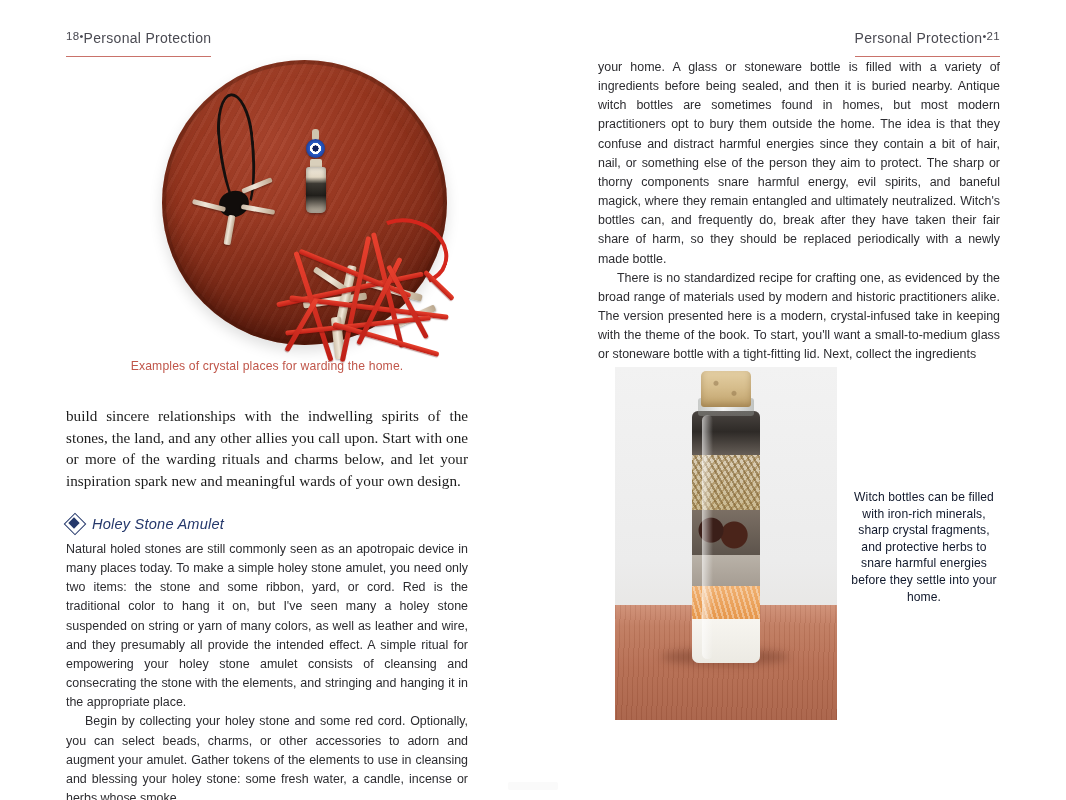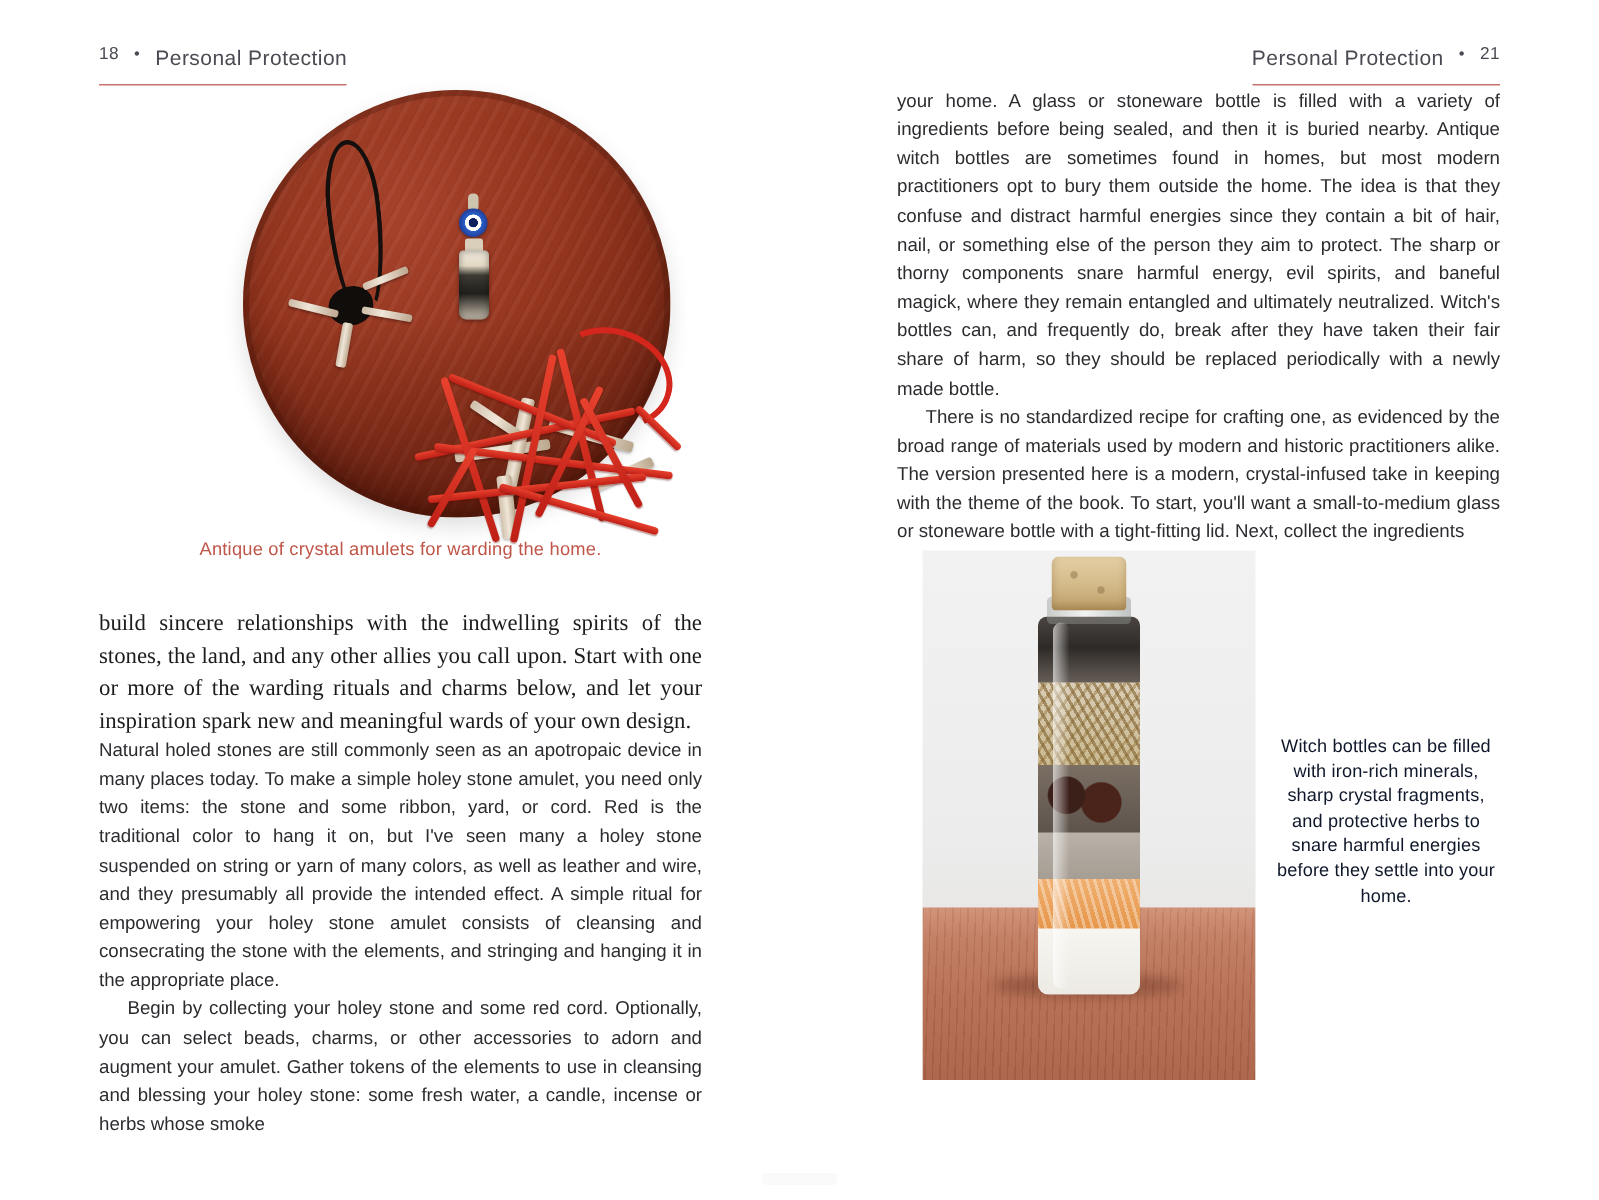--- a/index.html
+++ b/index.html
@@ -22,21 +22,20 @@
     background: #ffffff;
   }
 
   
   .runhead {
     position: absolute;
     top: 30px;
     height: 22px;
     display: flex;
     align-items: flex-start;
-    gap: 10px;
     font-family: "Liberation Sans", sans-serif;
     font-size: 11.5px;
     letter-spacing: 0.3px;
     color: #4a4a52;
     border-bottom: 1.1px solid #c9726a;
     padding-bottom: 4px;
   }
   .runhead-left  { left: 66px;  }
   .runhead-right { right: 66px; }
   .runhead .folio { font-size: 11.5px; color: #4a4a52; }
@@ -481,24 +480,31 @@
         <div class="cordline c6"></div>
         <div class="cordline c7"></div>
         <div class="cordline c8"></div>
         <div class="cordline c9"></div>
         <div class="cordline c10"></div>
         <div class="cordline c11"></div>
         <div class="cordline c12"></div>
       </div>
     </div>
 
-    <div class="figcaption">Antique of crystal amulets for warding the home.</div>
+    <div class="figcaption">Examples of crystal places for warding the home.</div>
 
     <p class="lead-serif">build sincere relationships with the indwelling spirits of the stones, the land, and any other allies you call upon. Start with one or more of the warding rituals and charms below, and let your inspiration spark new and meaningful wards of your own design.</p>
 
+    <div class="section-head">
+      <span class="diamond">
+        <span class="outer"></span>
+        <span class="inner"></span>
+      </span>
+      <span class="section-title">Holey Stone Amulet</span>
+    </div>
 
     <p class="body">Natural holed stones are still commonly seen as an apotropaic device in many places today. To make a simple holey stone amulet, you need only two items: the stone and some ribbon, yard, or cord. Red is the traditional color to hang it on, but I've seen many a holey stone suspended on string or yarn of many colors, as well as leather and wire, and they presumably all provide the intended effect. A simple ritual for empowering your holey stone amulet consists of cleansing and consecrating the stone with the elements, and stringing and hanging it in the appropriate place.</p>
     <p class="body">Begin by collecting your holey stone and some red cord. Optionally, you can select beads, charms, or other accessories to adorn and augment your amulet. Gather tokens of the elements to use in cleansing and blessing your holey stone: some fresh water, a candle, incense or herbs whose smoke</p>
   </div>
 
   <div class="col-right">
     <p class="body">your home. A glass or stoneware bottle is filled with a variety of ingredients before being sealed, and then it is buried nearby. Antique witch bottles are sometimes found in homes, but most modern practitioners opt to bury them outside the home. The idea is that they confuse and distract harmful energies since they contain a bit of hair, nail, or something else of the person they aim to protect. The sharp or thorny components snare harmful energy, evil spirits, and baneful magick, where they remain entangled and ultimately neutralized. Witch's bottles can, and frequently do, break after they have taken their fair share of harm, so they should be replaced periodically with a newly made bottle.</p>
     <p class="body">There is no standardized recipe for crafting one, as evidenced by the broad range of materials used by modern and historic practitioners alike. The version presented here is  a modern, crystal-infused take in keeping with the theme of the book. To start, you'll want a small-to-medium glass or stoneware bottle with a tight-fitting lid. Next, collect the ingredients</p>
   </div>
 

